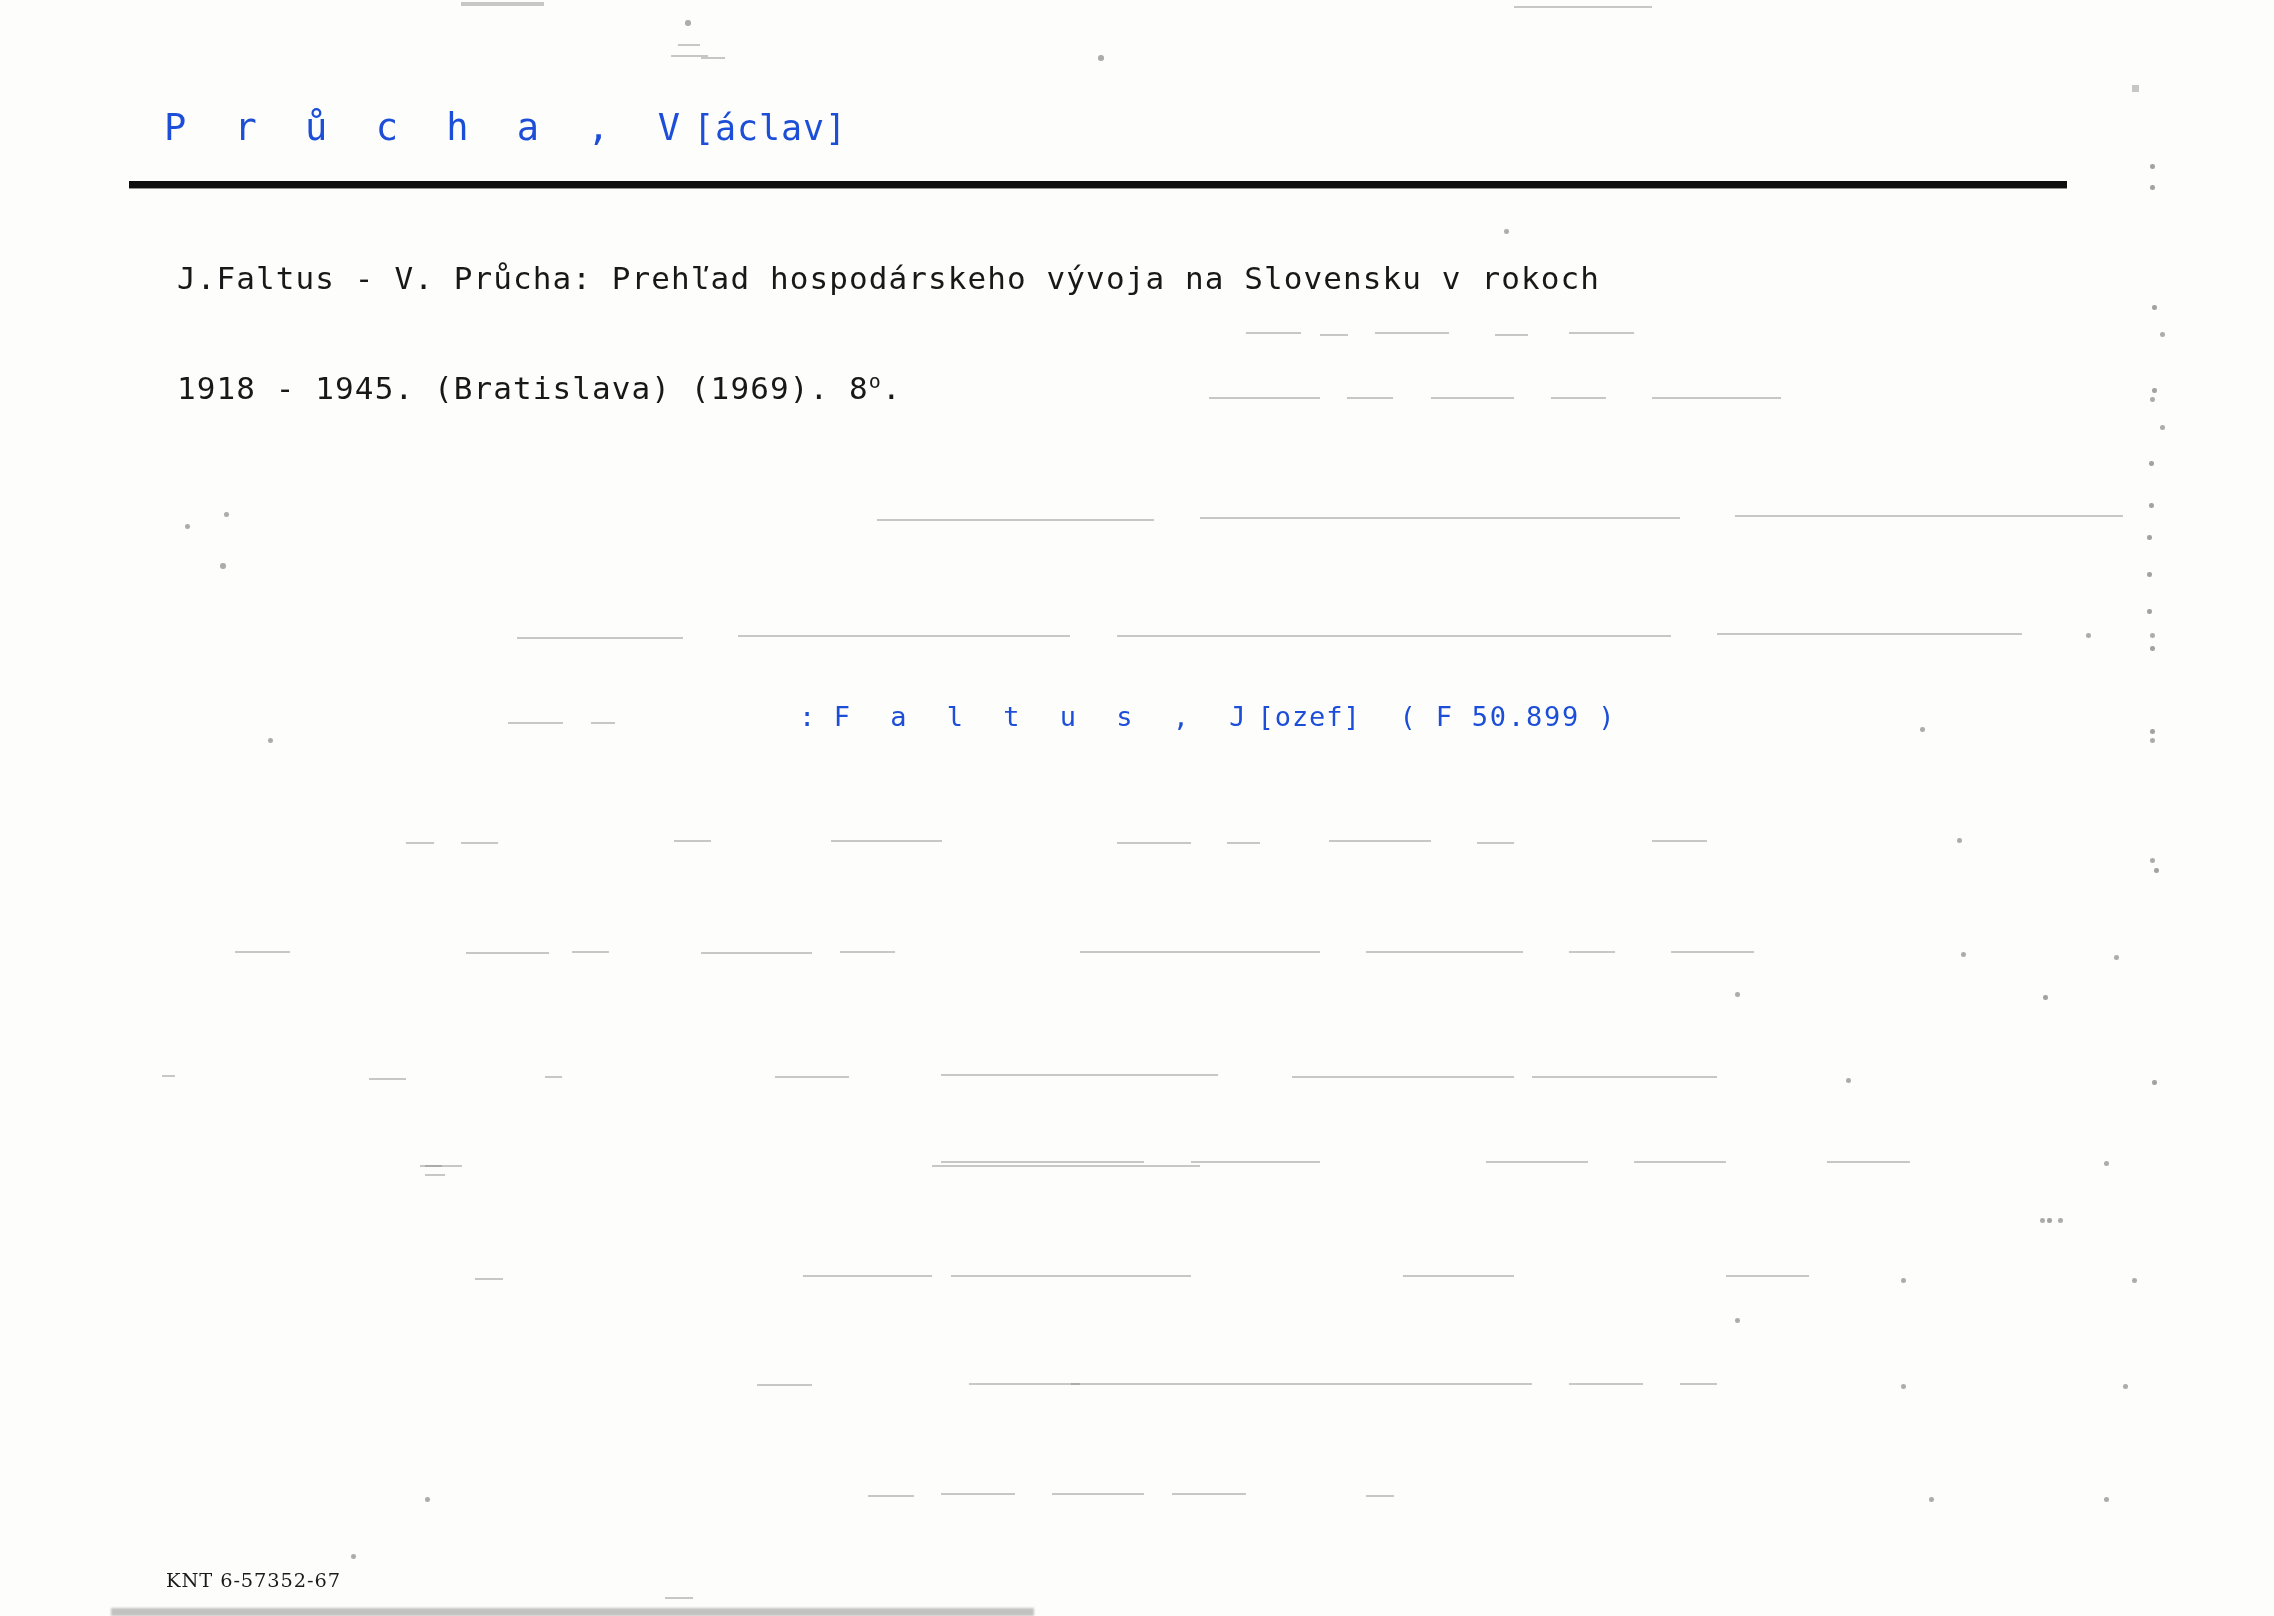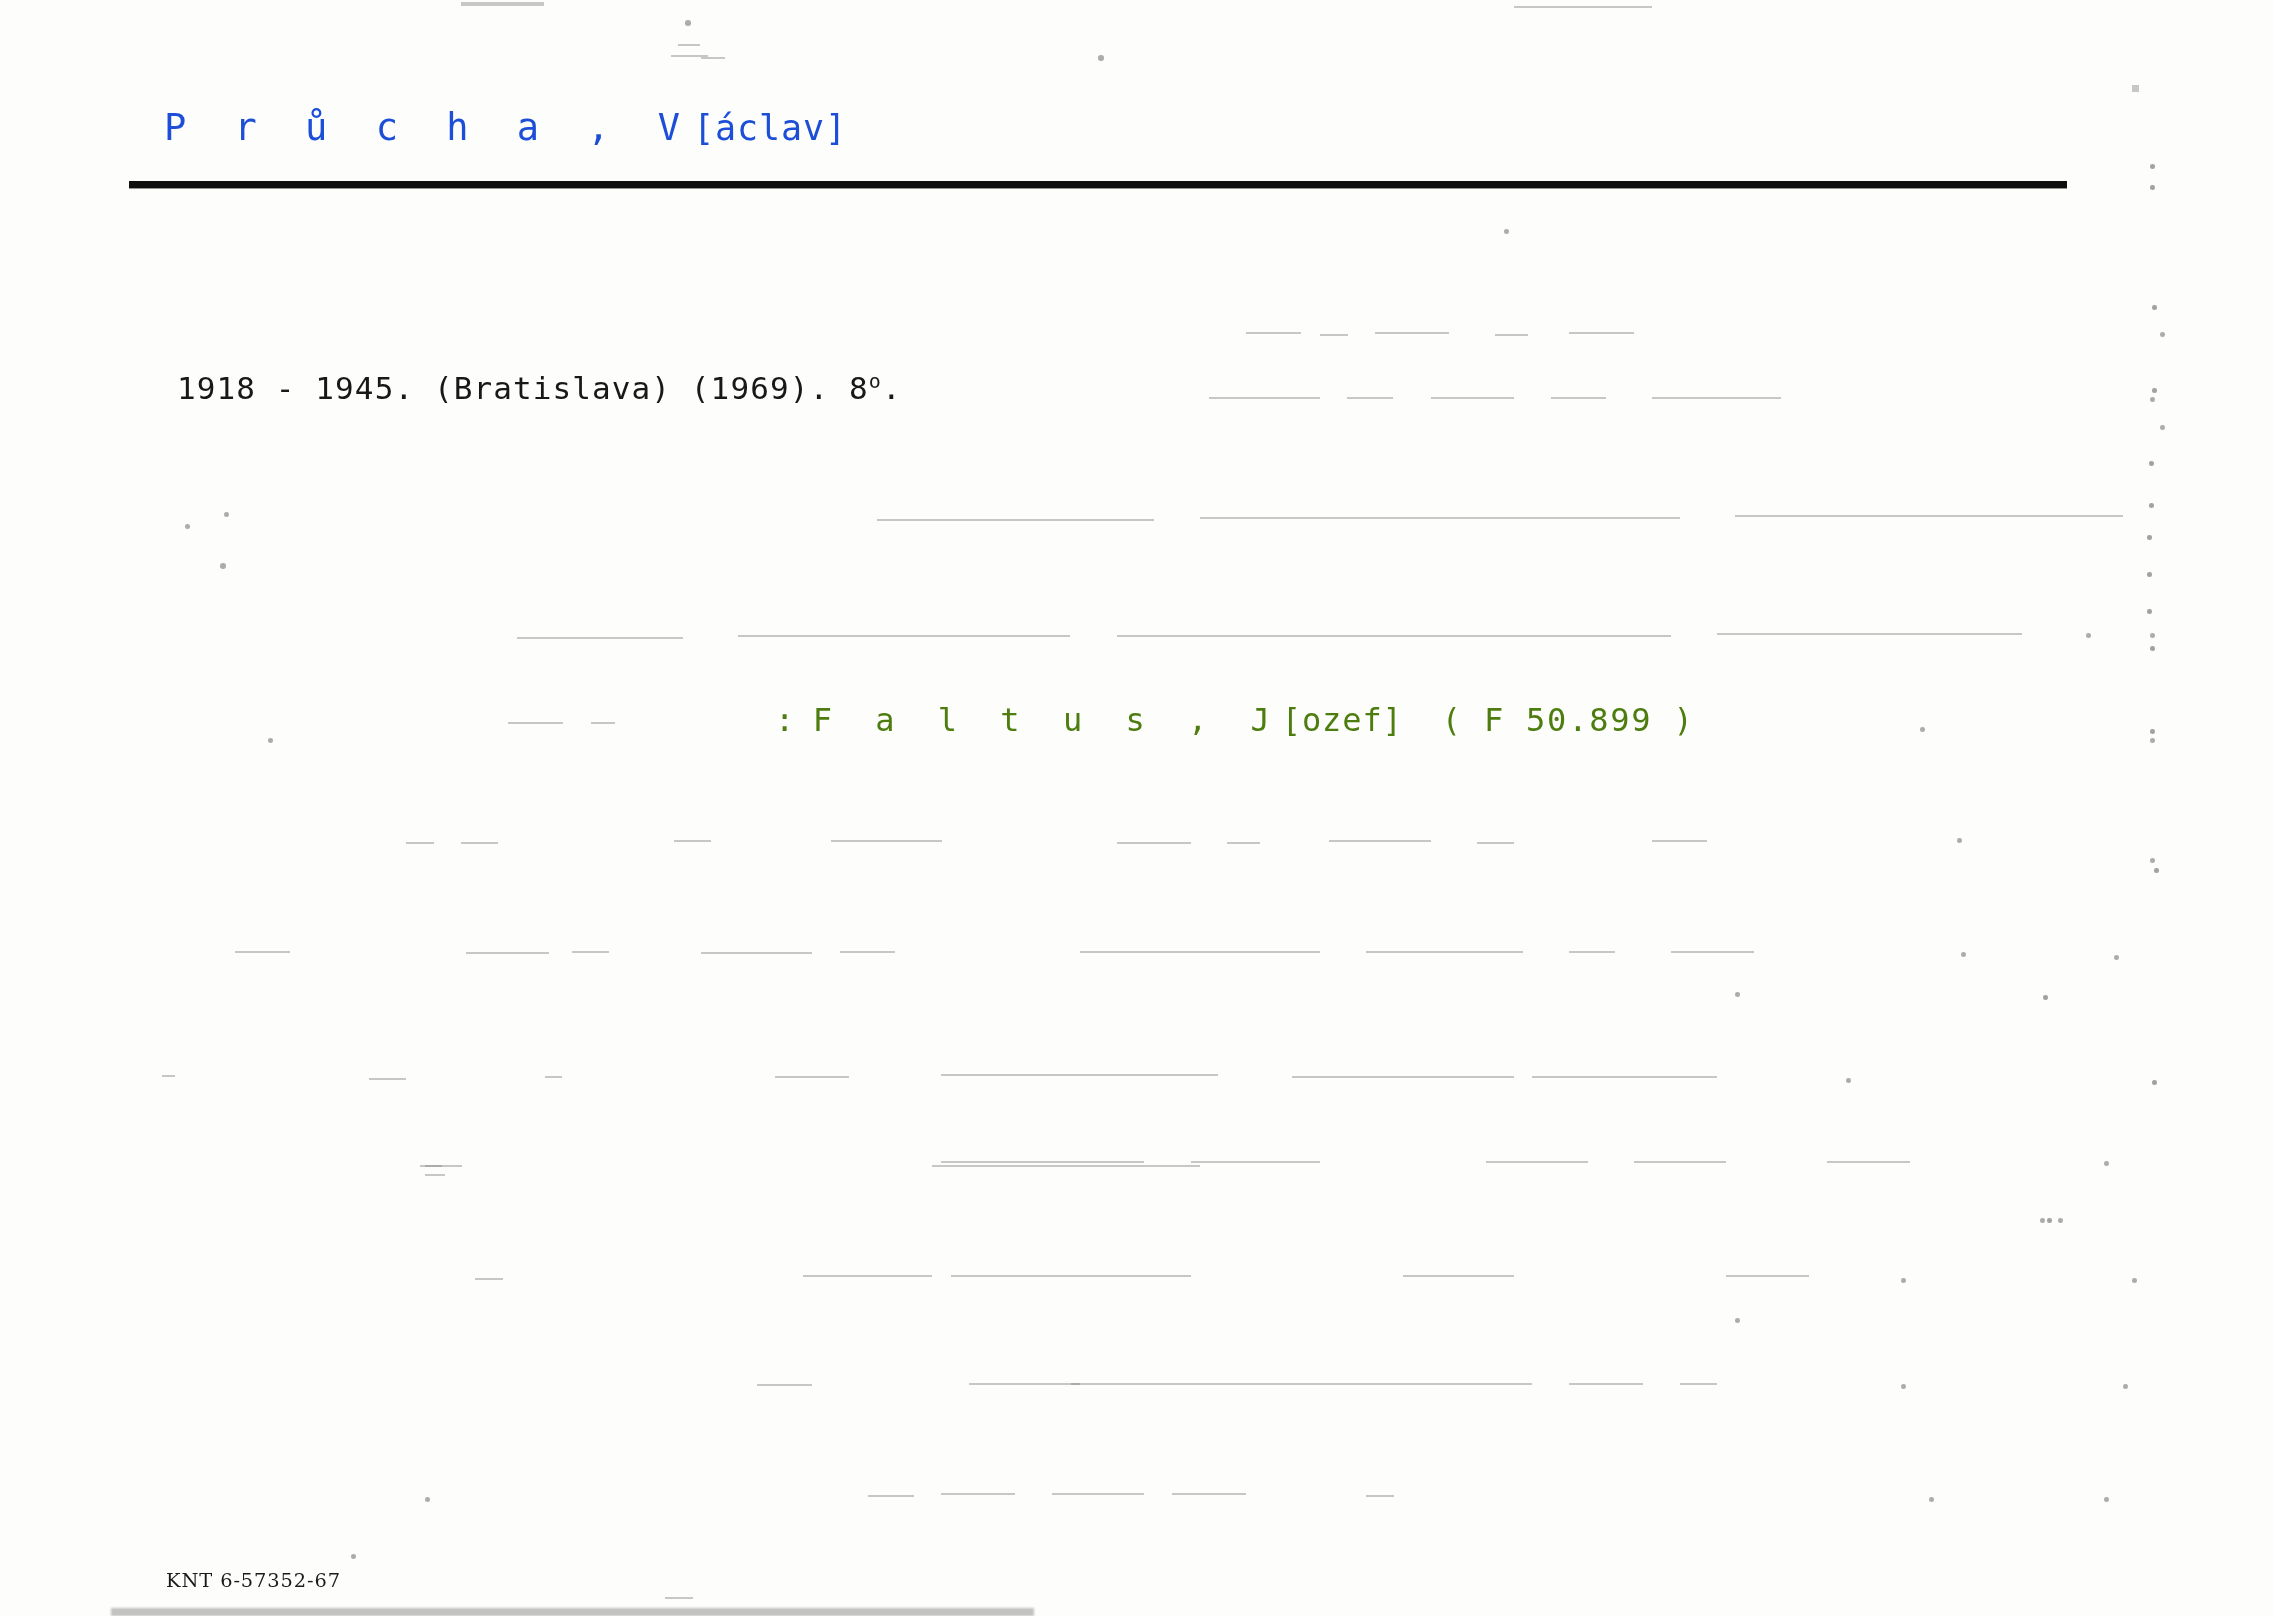--- a/index.html
+++ b/index.html
@@ -80,25 +80,25 @@
   .line-2 { left: 177px; top: 369px; }
 
   .sup {
     font-size: 20px;
     vertical-align: super;
   }
 
   
   .see-also {
     position: absolute;
-    left: 775px;
+    left: 799px;
     top: 701px;
-    font-size: 32px;
+    font-size: 27px;
     white-space: nowrap;
-    color: #4d7c0f;
+    color: #1d4ed8;
   }
   .see-also .colon {
     letter-spacing: 5.5px;
     margin-right: 13px;
   }
   .see-also .spaced {
     letter-spacing: 12px;
   }
   .see-also .brk {
     letter-spacing: 0.9px;
@@ -148,20 +148,21 @@
 <body>
 
 <div class="card">
 
   <div class="heading">
     <span>P r ů c h a ,  V</span><span class="bracketed">[áclav]</span>
   </div>
 
   <div class="rule"></div>
 
+  <div class="body-line line-1">J.Faltus - V. Průcha: Prehľad hospodárskeho vývoja na Slovensku v rokoch</div>
   <div class="body-line line-2">
     <span>1918 - 1945. (Bratislava) (1969). 8</span><span class="sup">o</span><span>.</span>
   </div>
 
   <div class="see-also">
     <span class="colon">:</span><span class="spaced">F a l t u s ,  J</span><span class="brk">[ozef]</span><span class="callno">( F 50.899 )</span>
   </div>
 
   <div class="footer">KNT 6-57352-67</div>
 

